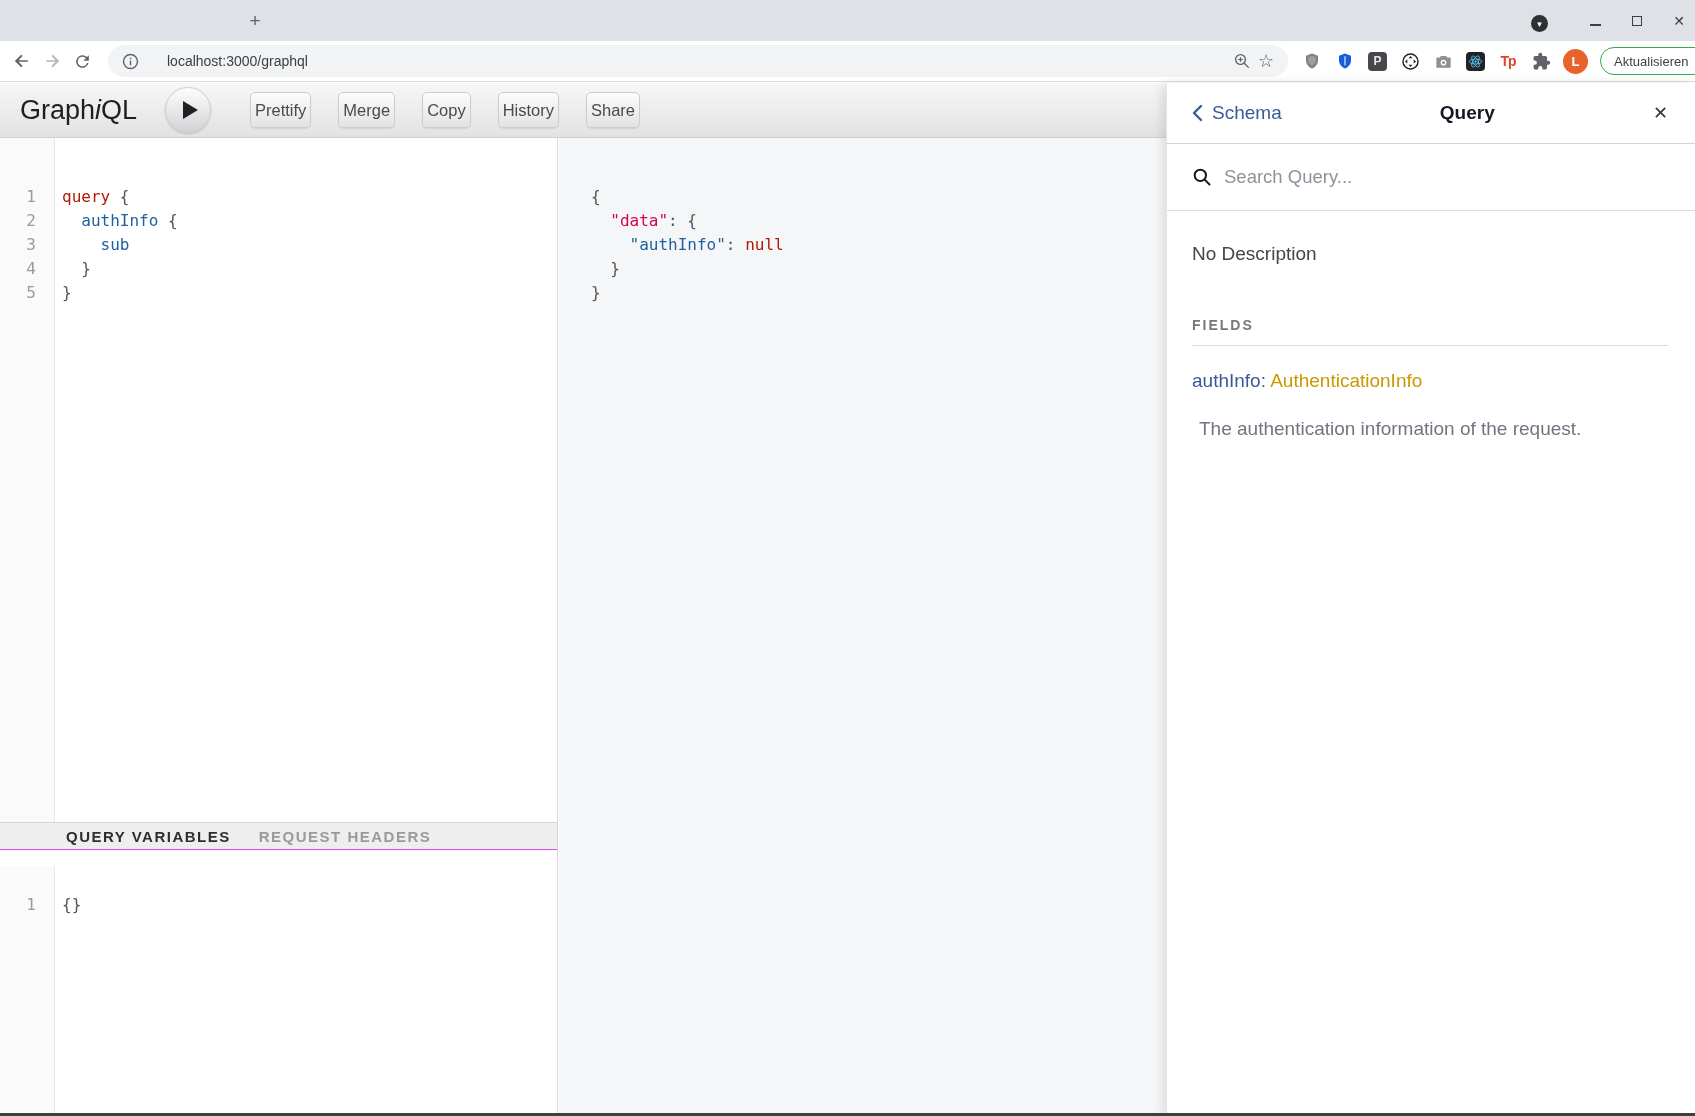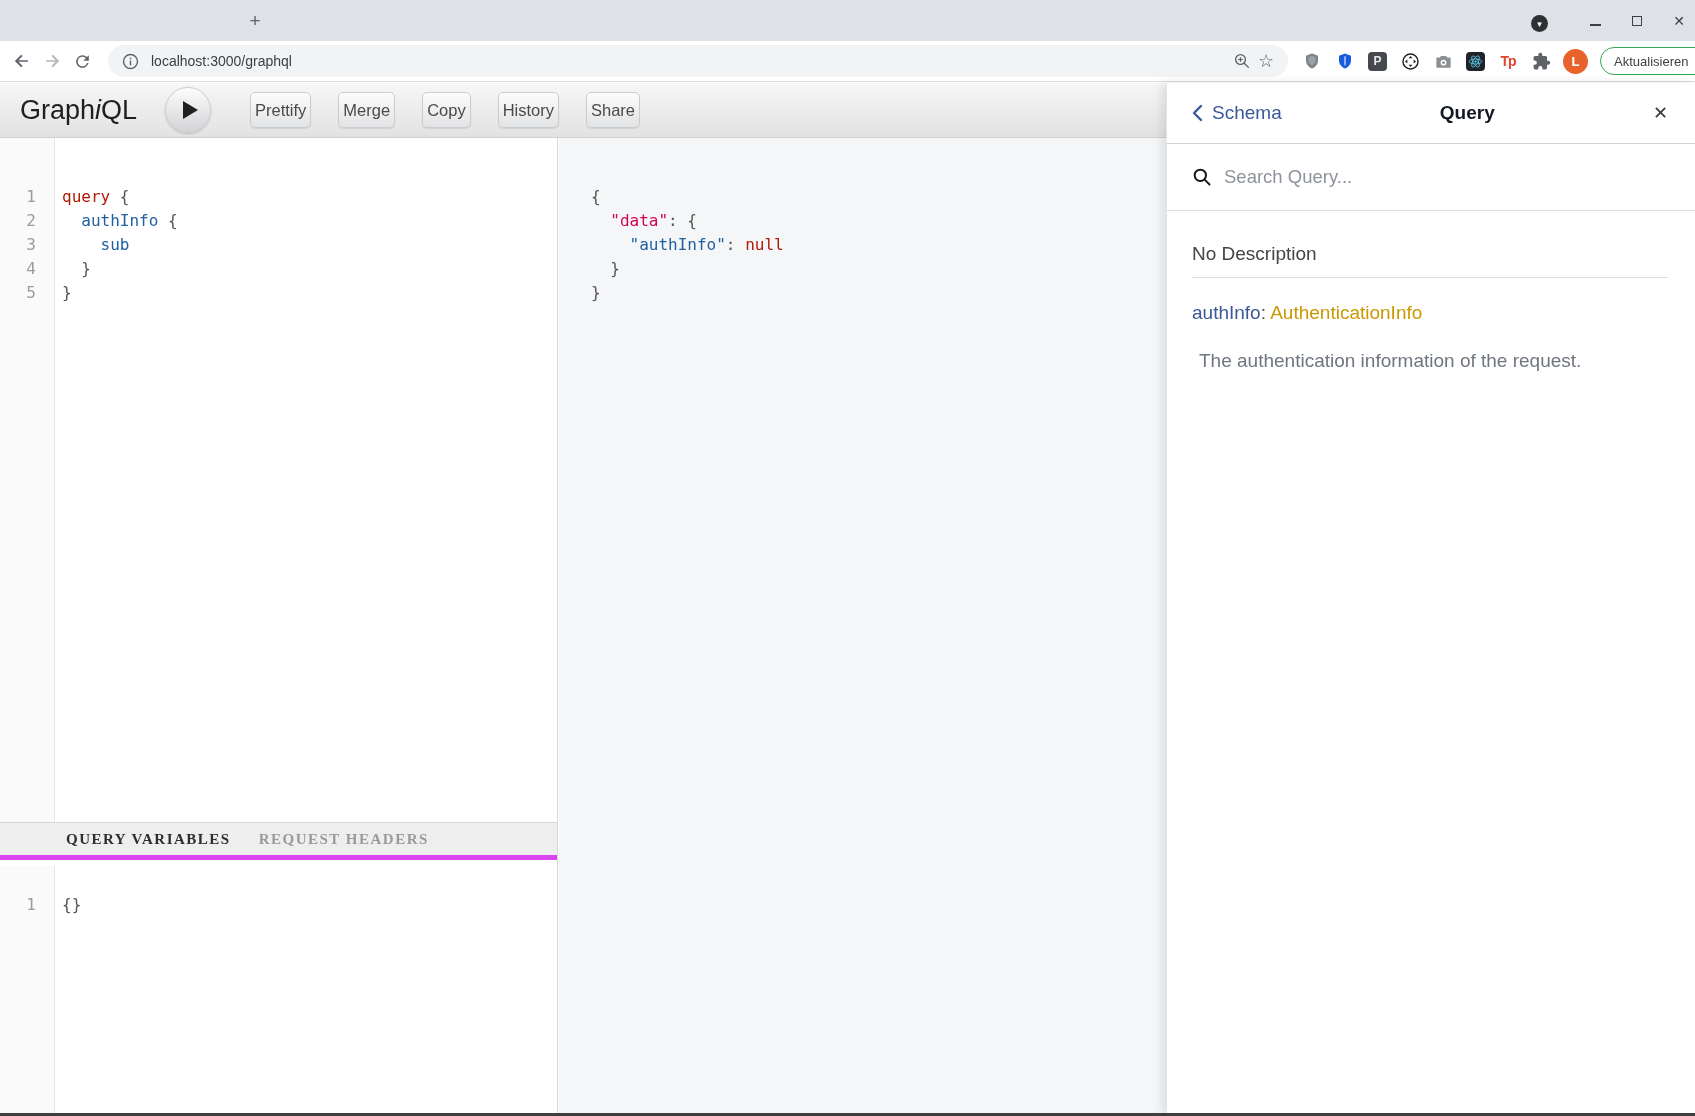--- a/index.html
+++ b/index.html
@@ -20,21 +20,21 @@
   .win-min { width:11px; height:1.4px; background:#3c4043; display:inline-block; }
   .win-max { width:10px; height:10px; border:1.4px solid #3c4043; display:inline-block; }
   .win-close { font-size:14px; color:#3c4043; line-height:1; }
 
   .navbar { position:relative; height:41px; background:#fff; border-bottom:1px solid #dadce0;
             display:flex; align-items:center; }
   .nav-ic { width:28px; height:28px; display:flex; align-items:center; justify-content:center; flex:none; }
   .nav-back { margin-left:8px; } .nav-fwd { margin-left:2px; } .nav-reload { margin-left:2px; }
   .omnibox { margin-left:12px; width:1180px; height:32px; background:#f1f3f4; border-radius:16px;
              display:flex; align-items:center; padding:0 10px 0 14px; flex:none; }
-  .url-text { font-size:14px; color:#3c4043; margin-left:12px; flex:1; white-space:nowrap; }
+  .url-text { font-size:14px; color:#3c4043; margin-left:28px; flex:1; white-space:nowrap; }
   .omni-ic { width:24px; height:24px; display:flex; align-items:center; justify-content:center; flex:none; }
   .star { font-size:18px; color:#5f6368; }
   .ext-row { display:flex; align-items:center; gap:13px; margin-left:14px; }
   .ext { width:20px; height:20px; display:flex; align-items:center; justify-content:center; flex:none; }
   .ext-p { width:19px; height:19px; background:#45484d; border-radius:4px; color:#e8e8e8; font-size:12px;
            font-weight:bold; display:flex; align-items:center; justify-content:center; }
   .ext-tp { color:#e0452b; font-weight:bold; font-size:14px; letter-spacing:-1px; }
   .ext-react { width:19px; height:19px; background:#20232a; border-radius:4px; display:flex; align-items:center; justify-content:center; }
   .avatar { width:25px; height:25px; border-radius:50%; background:#e8622c; color:#fff; font-size:13px; font-weight:bold;
             display:flex; align-items:center; justify-content:center; margin-left:12px; flex:none; }
@@ -66,23 +66,23 @@
   .query-editor { position:absolute; left:0; top:0; height:684px; right:0; overflow:hidden; }
   .gutter-bg { position:absolute; left:0; top:0; bottom:0; width:55px; background:#fafafa; border-right:1px solid #e6e6e6; }
   .cm-lines { position:relative; padding-top:47px; }
   .cm-lines.vars { padding-top:27px; }
   .cm-row { display:flex; height:24px; font:16px/24px "DejaVu Sans Mono", monospace; }
   .cm-num { width:36px; text-align:right; color:#9b9b9b; flex:none; }
   .cm-fold { width:20px; text-align:center; color:#a8a8a8; font-size:10px; line-height:24px; flex:none; }
   .cm-code { white-space:pre; padding-left:6px; }
   .tk-kw { color:#b11a04; } .tk-prop { color:#1f61a0; } .tk-def { color:#d2054e; } .tk-pu { color:#555; }
 
-  .vars-tabs { position:absolute; left:0; top:684px; height:38px; right:0; background:#eeeeee;
-               border-top:1px solid #d6d6d6; border-bottom:5px solid #d946ef;
-               display:flex; align-items:center; padding-left:66px; gap:28px;font-family:Liberation Serif, serif; }
+  .vars-tabs { position:absolute; left:0; top:684px; height:28px; right:0; background:#eeeeee;
+               border-top:1px solid #d6d6d6; border-bottom:1px solid #d946ef;
+               display:flex; align-items:center; padding-left:66px; gap:28px; }
   .vars-tab { font-size:15px; font-weight:bold; letter-spacing:1.5px; color:#9a9a9a; }
   .vars-tab.active { color:#2e2e2e; }
   .vars-editor { position:absolute; left:0; top:728px; bottom:0; right:0; overflow:hidden; }
 
   .result-pane { position:absolute; left:559px; top:0; bottom:0; width:607px; background:#f5f6f7; }
   .result-pane .cm-fold { width:24px; }
   .result-pane .cm-code { padding-left:8px; }
 
   
   .doc-panel { position:absolute; left:1166px; top:0; right:0; bottom:0; background:#fff;
@@ -315,20 +315,21 @@
       </div>
       <div class="doc-search">
         <svg width="20" height="20" viewBox="0 0 24 24">
           <circle cx="10" cy="10" r="6.8" fill="none" stroke="#17181b" stroke-width="2.4"></circle>
           <line x1="15.2" y1="15.2" x2="21" y2="21" stroke="#17181b" stroke-width="2.4" stroke-linecap="round"></line>
         </svg>
         <input type="text" placeholder="Search Query..." style="">
       </div>
       <div class="doc-content">
         <div class="no-desc">No Description</div>
+        <div class="fields-heading">FIELDS</div>
         <hr class="fields-hr">
         <div class="field-row">
           <span class="field-name">authInfo</span><span class="field-colon">: </span><span class="type-name">AuthenticationInfo</span>
         </div>
         <div class="field-desc">The authentication information of the request.</div>
       </div>
     </div>
 
   </div>
 

